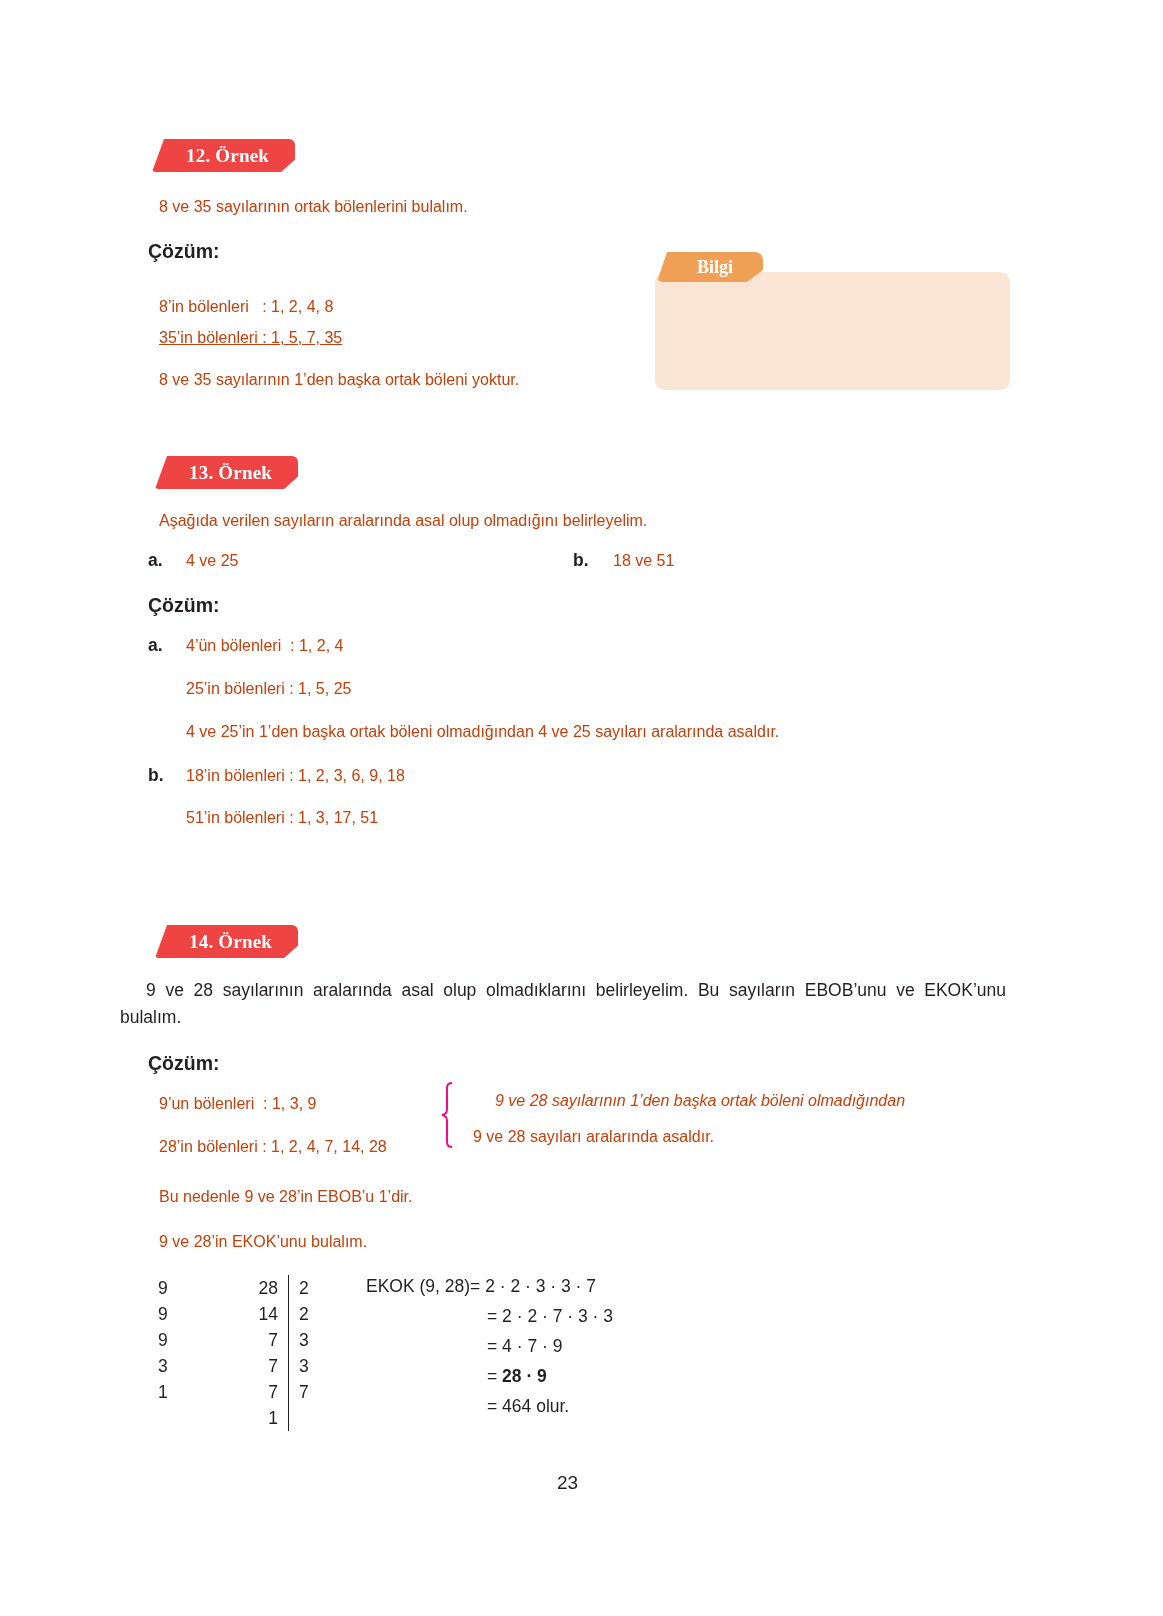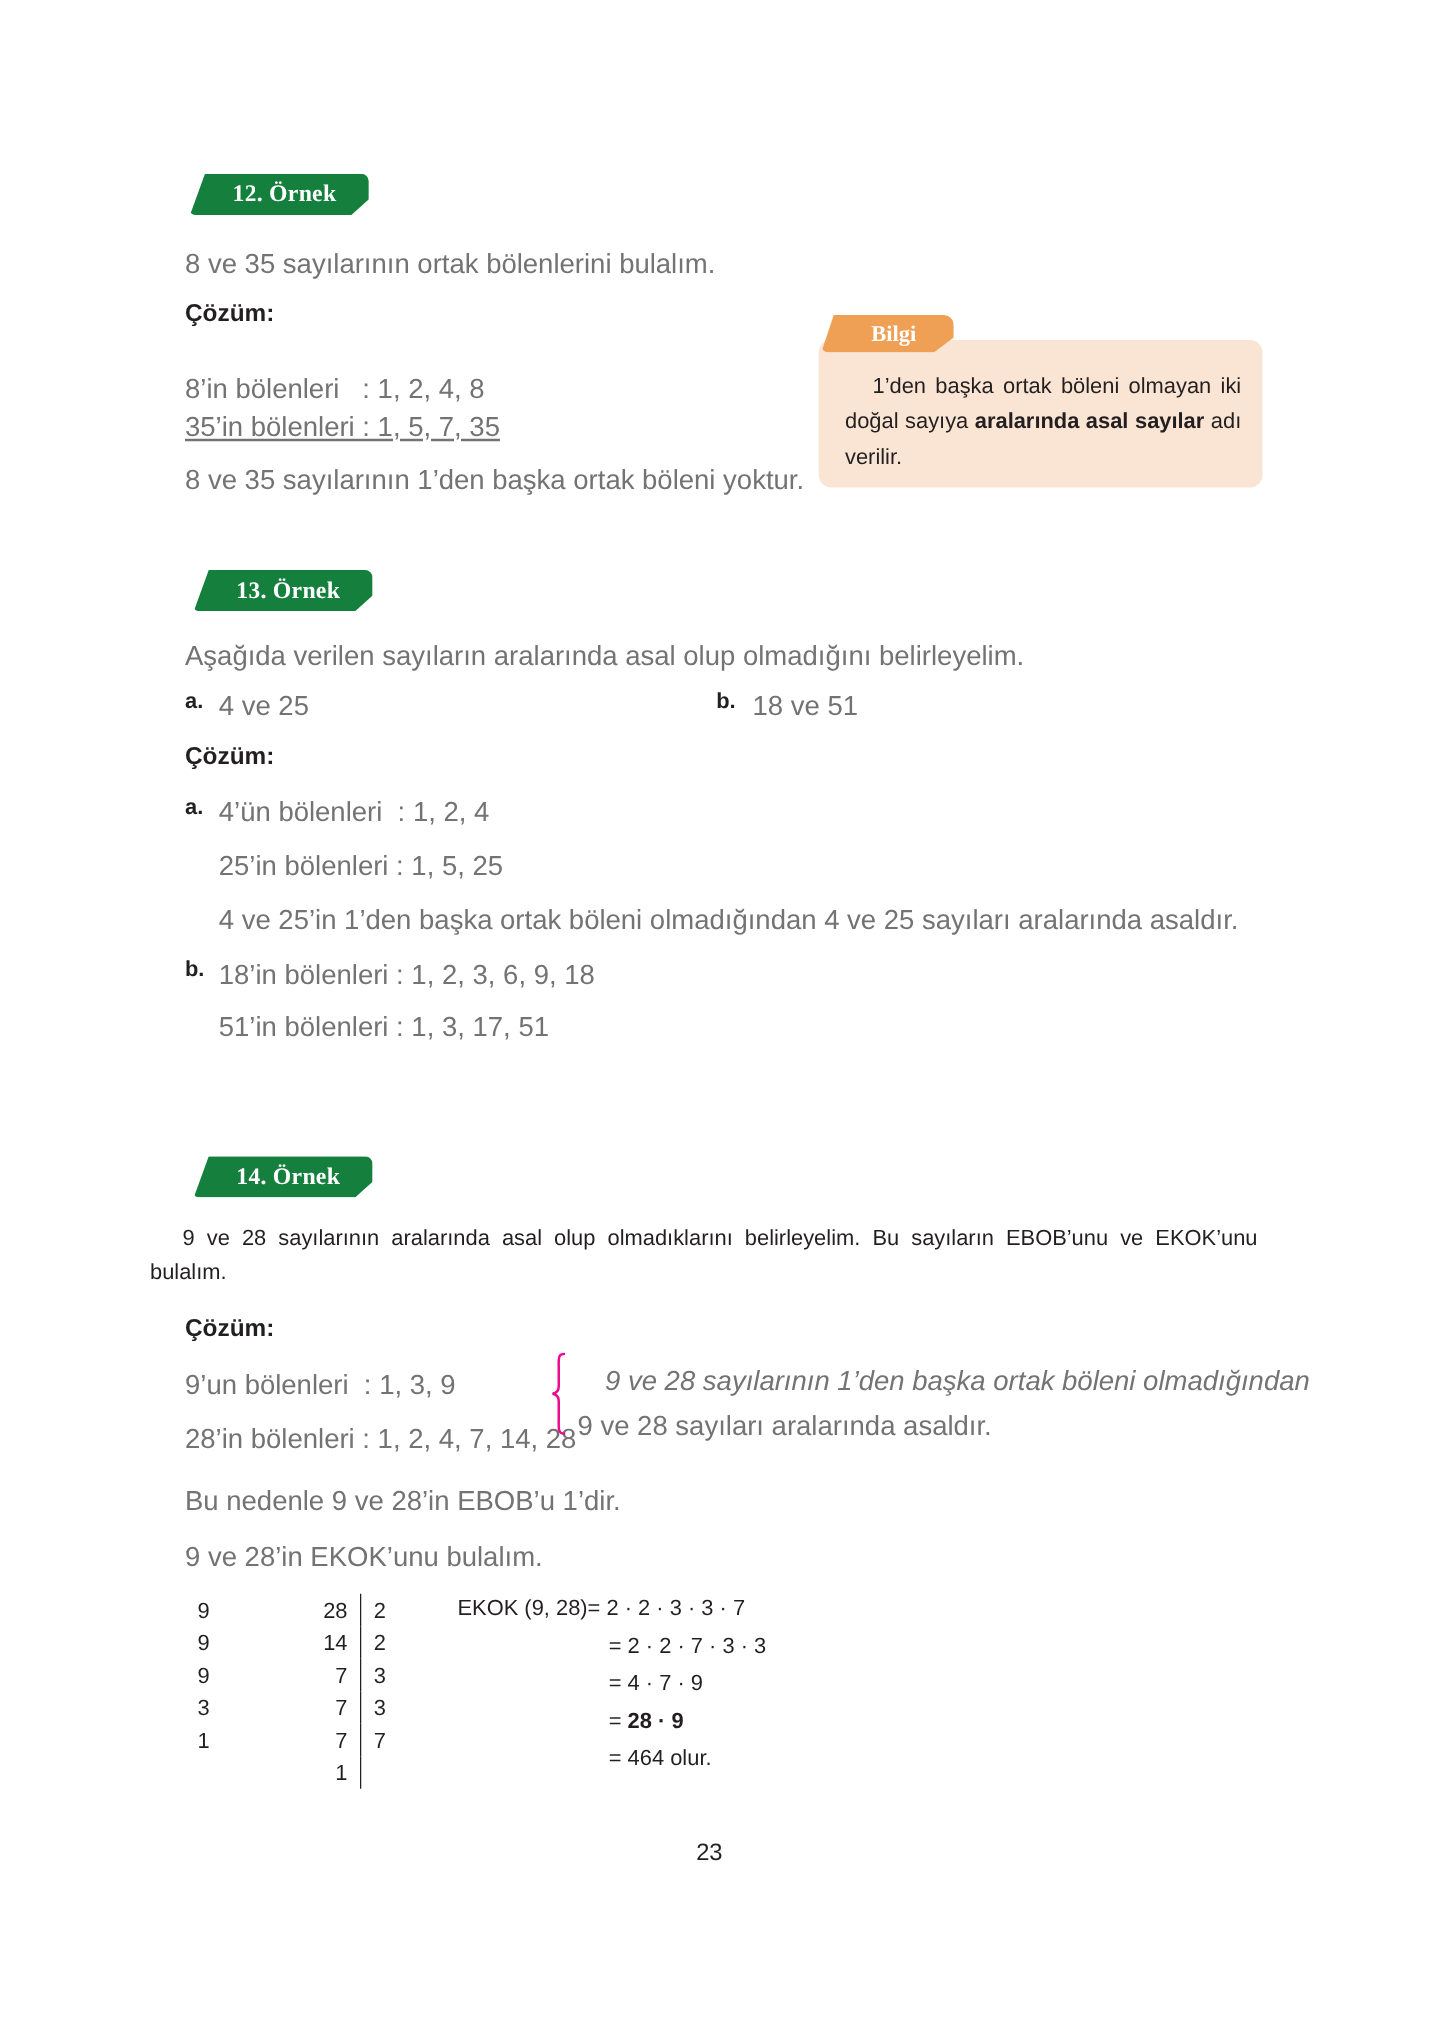--- a/index.html
+++ b/index.html
@@ -28,21 +28,21 @@
     display: flex;
     align-items: center;
   }
   .ornek-badge .shape {
     position: relative;
     height: 33px;
     padding: 0 26px 0 34px;
     display: flex;
     align-items: center;
     justify-content: center;
-    background: #15803d;
+    background: #ef4444;
     color: #ffffff;
     font-family: "Liberation Serif", serif;
     font-weight: bold;
     font-size: 19px;
     letter-spacing: 0.2px;
     -webkit-clip-path: polygon(12px 0, 100% 0, 100% 62%, calc(100% - 14px) 100%, 0 100%);
     clip-path: polygon(12px 0, 100% 0, 100% 62%, calc(100% - 14px) 100%, 0 100%);
     border-radius: 3px 6px 3px 4px;
   }
   .ornek-badge .shadow {
@@ -54,24 +54,25 @@
     background: #a9dfe8;
     -webkit-clip-path: polygon(12px 0, 100% 0, 100% 62%, calc(100% - 14px) 100%, 0 100%);
     clip-path: polygon(12px 0, 100% 0, 100% 62%, calc(100% - 14px) 100%, 0 100%);
     border-radius: 3px 6px 3px 4px;
     z-index: -1;
   }
 
   
   .txt {
     position: absolute;
-    font-size: 22px;
+    font-size: 16px;
     line-height: 1.35;
-    color: #737373;
+    color: #c2410c;
     white-space: pre;
+    margin-left: 11px;
   }
   .bold { font-weight: bold; }
   .heading {
     position: absolute;
     font-size: 19.5px;
     font-weight: bold;
     color: #231f20;
   }
   .just {
     position: absolute;
@@ -169,23 +170,20 @@
   <div class="txt" style="left:148px; top:196px;">8 ve 35 sayılarının ortak bölenlerini bulalım.</div>
 
   <div class="heading" style="left:148px; top:240px;">Çözüm:</div>
 
   <div class="txt" style="left:148px; top:296px;">8’in bölenleri   : 1, 2, 4, 8</div>
   <div class="txt" style="left:148px; top:327px;text-decoration:underline;">35’in bölenleri : 1, 5, 7, 35</div>
   <div class="txt" style="left:148px; top:369px;">8 ve 35 sayılarının 1’den başka ortak böleni yoktur.</div>
 
   <div class="bilgi-box" style="left:655px; top:272px; width:355px; height:118px;"></div>
   <div class="bilgi-tab" style="left:657px; top:252px;">Bilgi</div>
-  <div class="bilgi-text" style="left:676px; top:294px; width:317px;">
-    <span class="indent"></span><span>1’den başka ortak böleni olmayan iki doğal sayıya </span><span class="bold">aralarında asal sayılar</span><span> adı verilir.</span>
-  </div>
 
   <div class="ornek-badge" style="left:155px; top:456px;">
     <div class="shadow"></div>
     <div class="shape">13. Örnek</div>
   </div>
 
   <div class="txt" style="left:148px; top:510px;">Aşağıda verilen sayıların aralarında asal olup olmadığını belirleyelim.</div>
 
   <div class="marker" style="left:148px; top:550px;">a.</div>
   <div class="txt" style="left:175px; top:550px;">4 ve 25</div>

